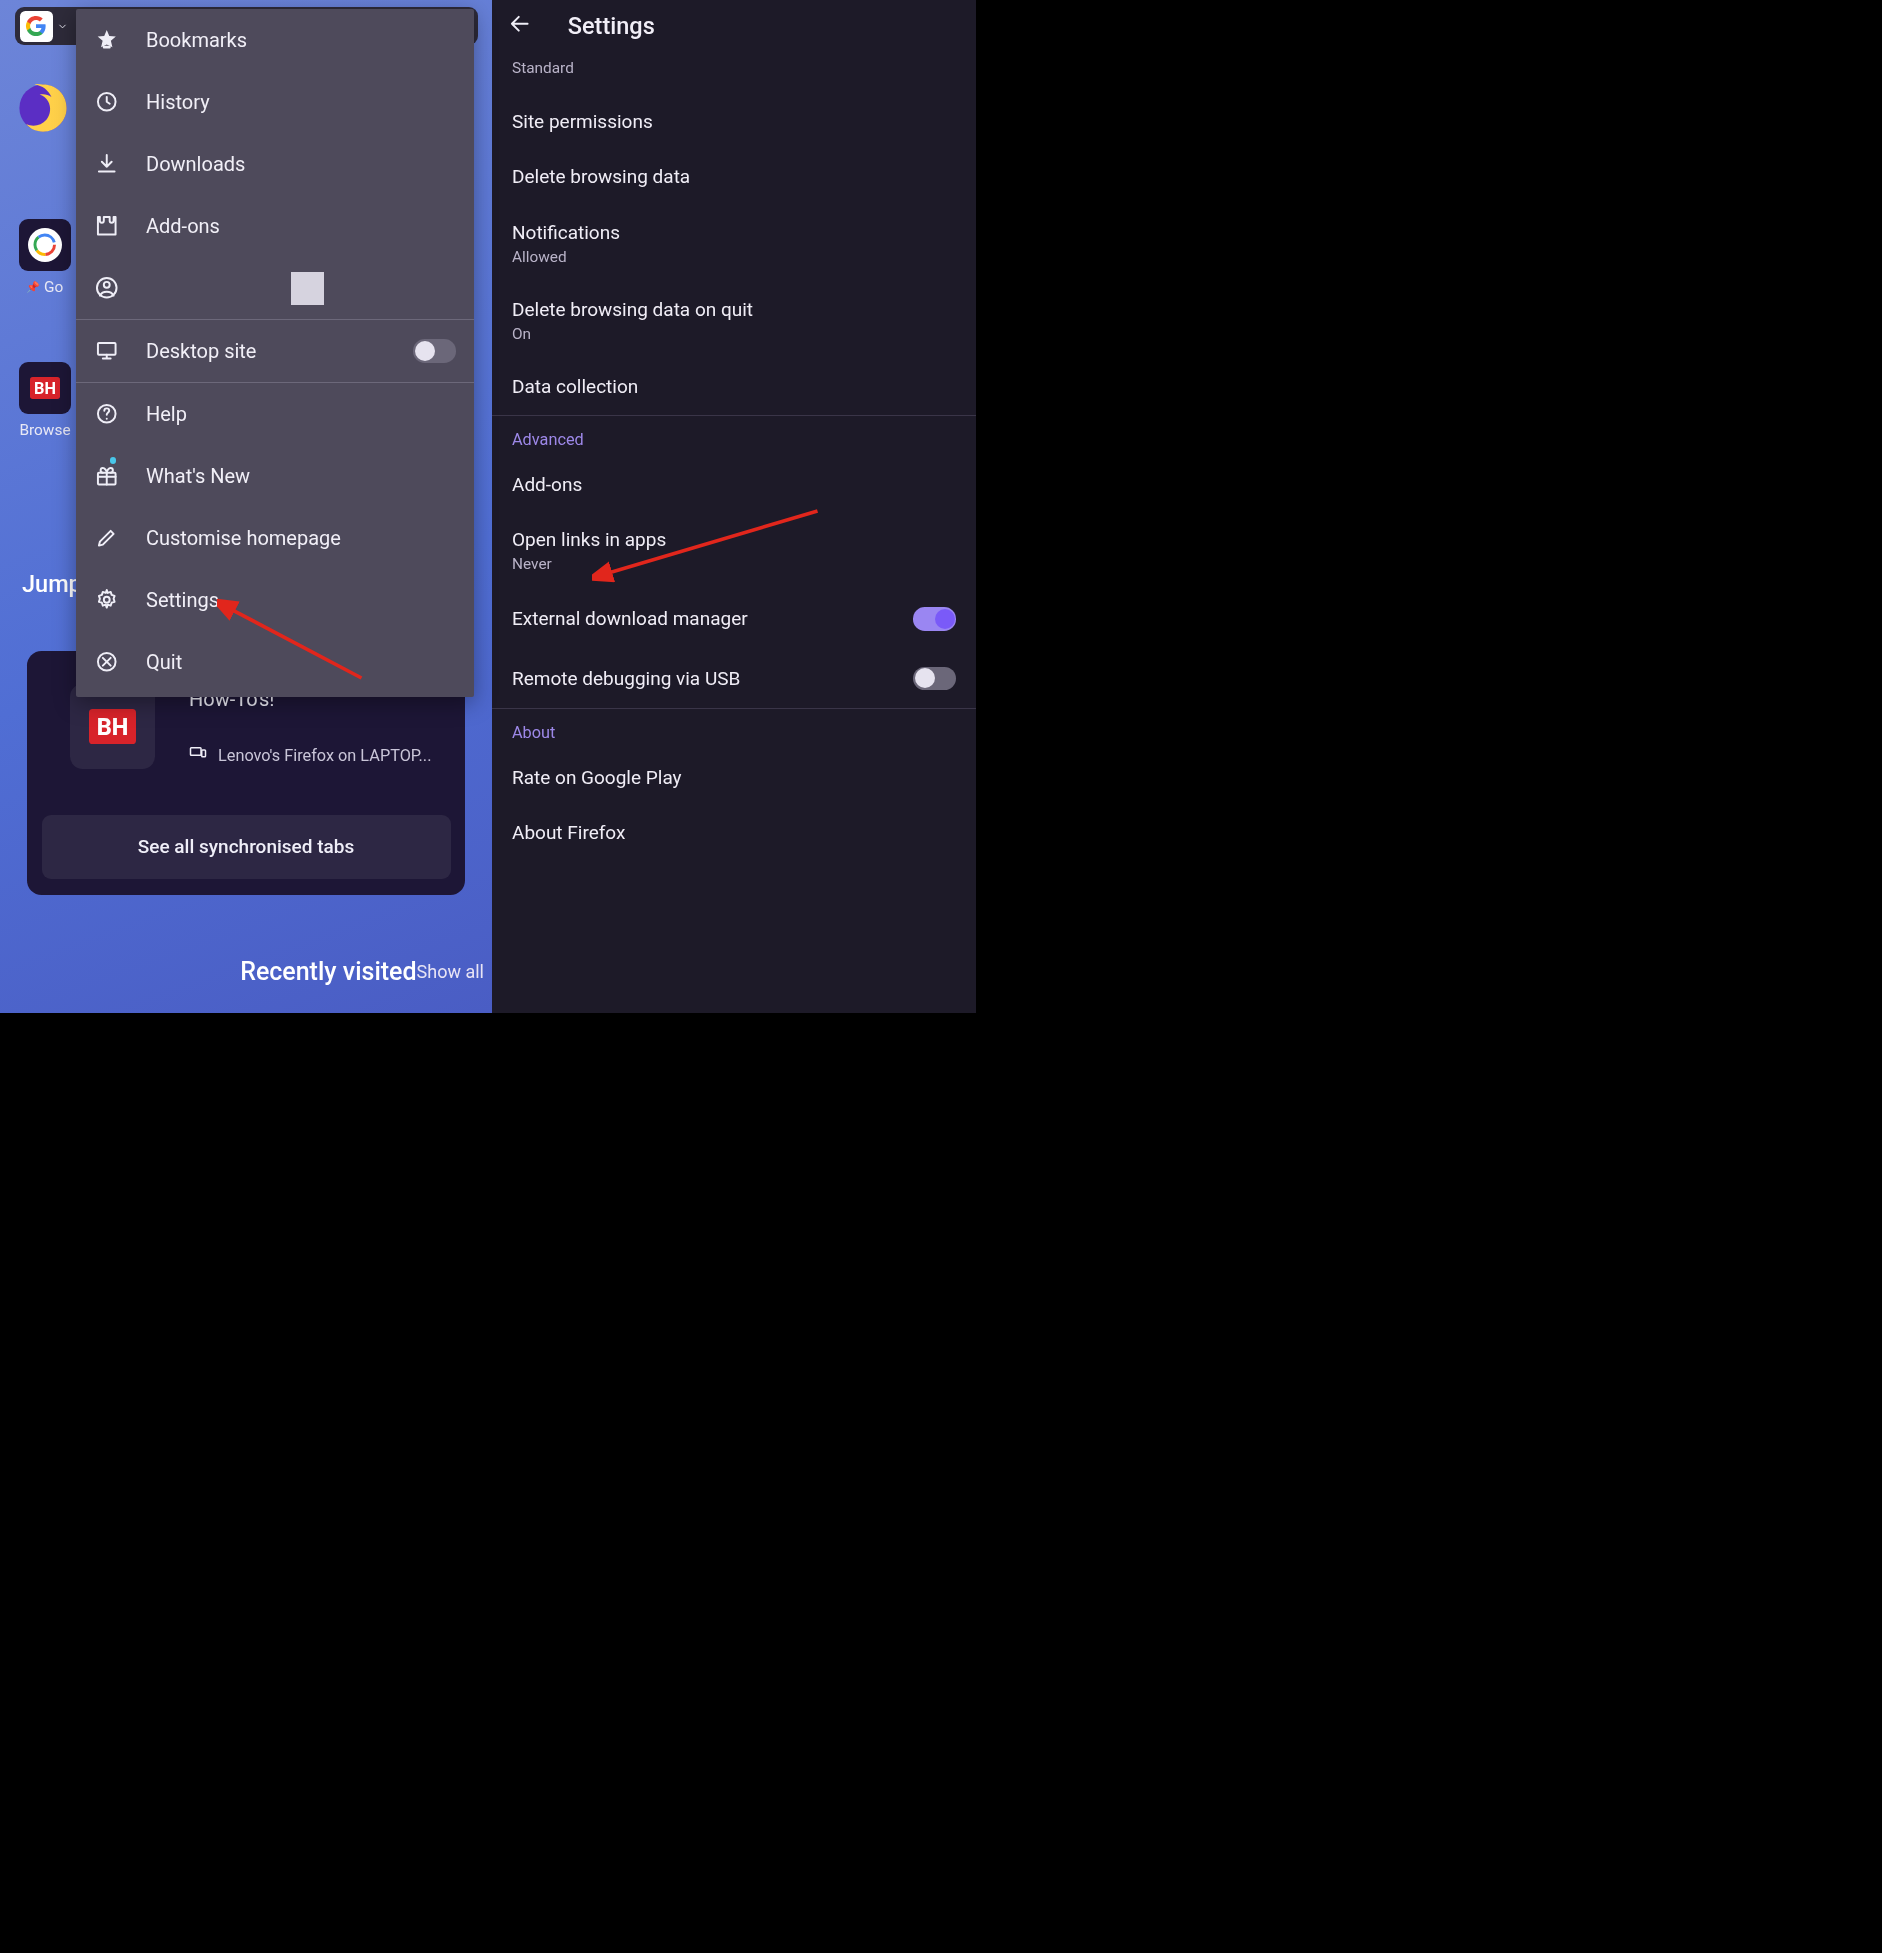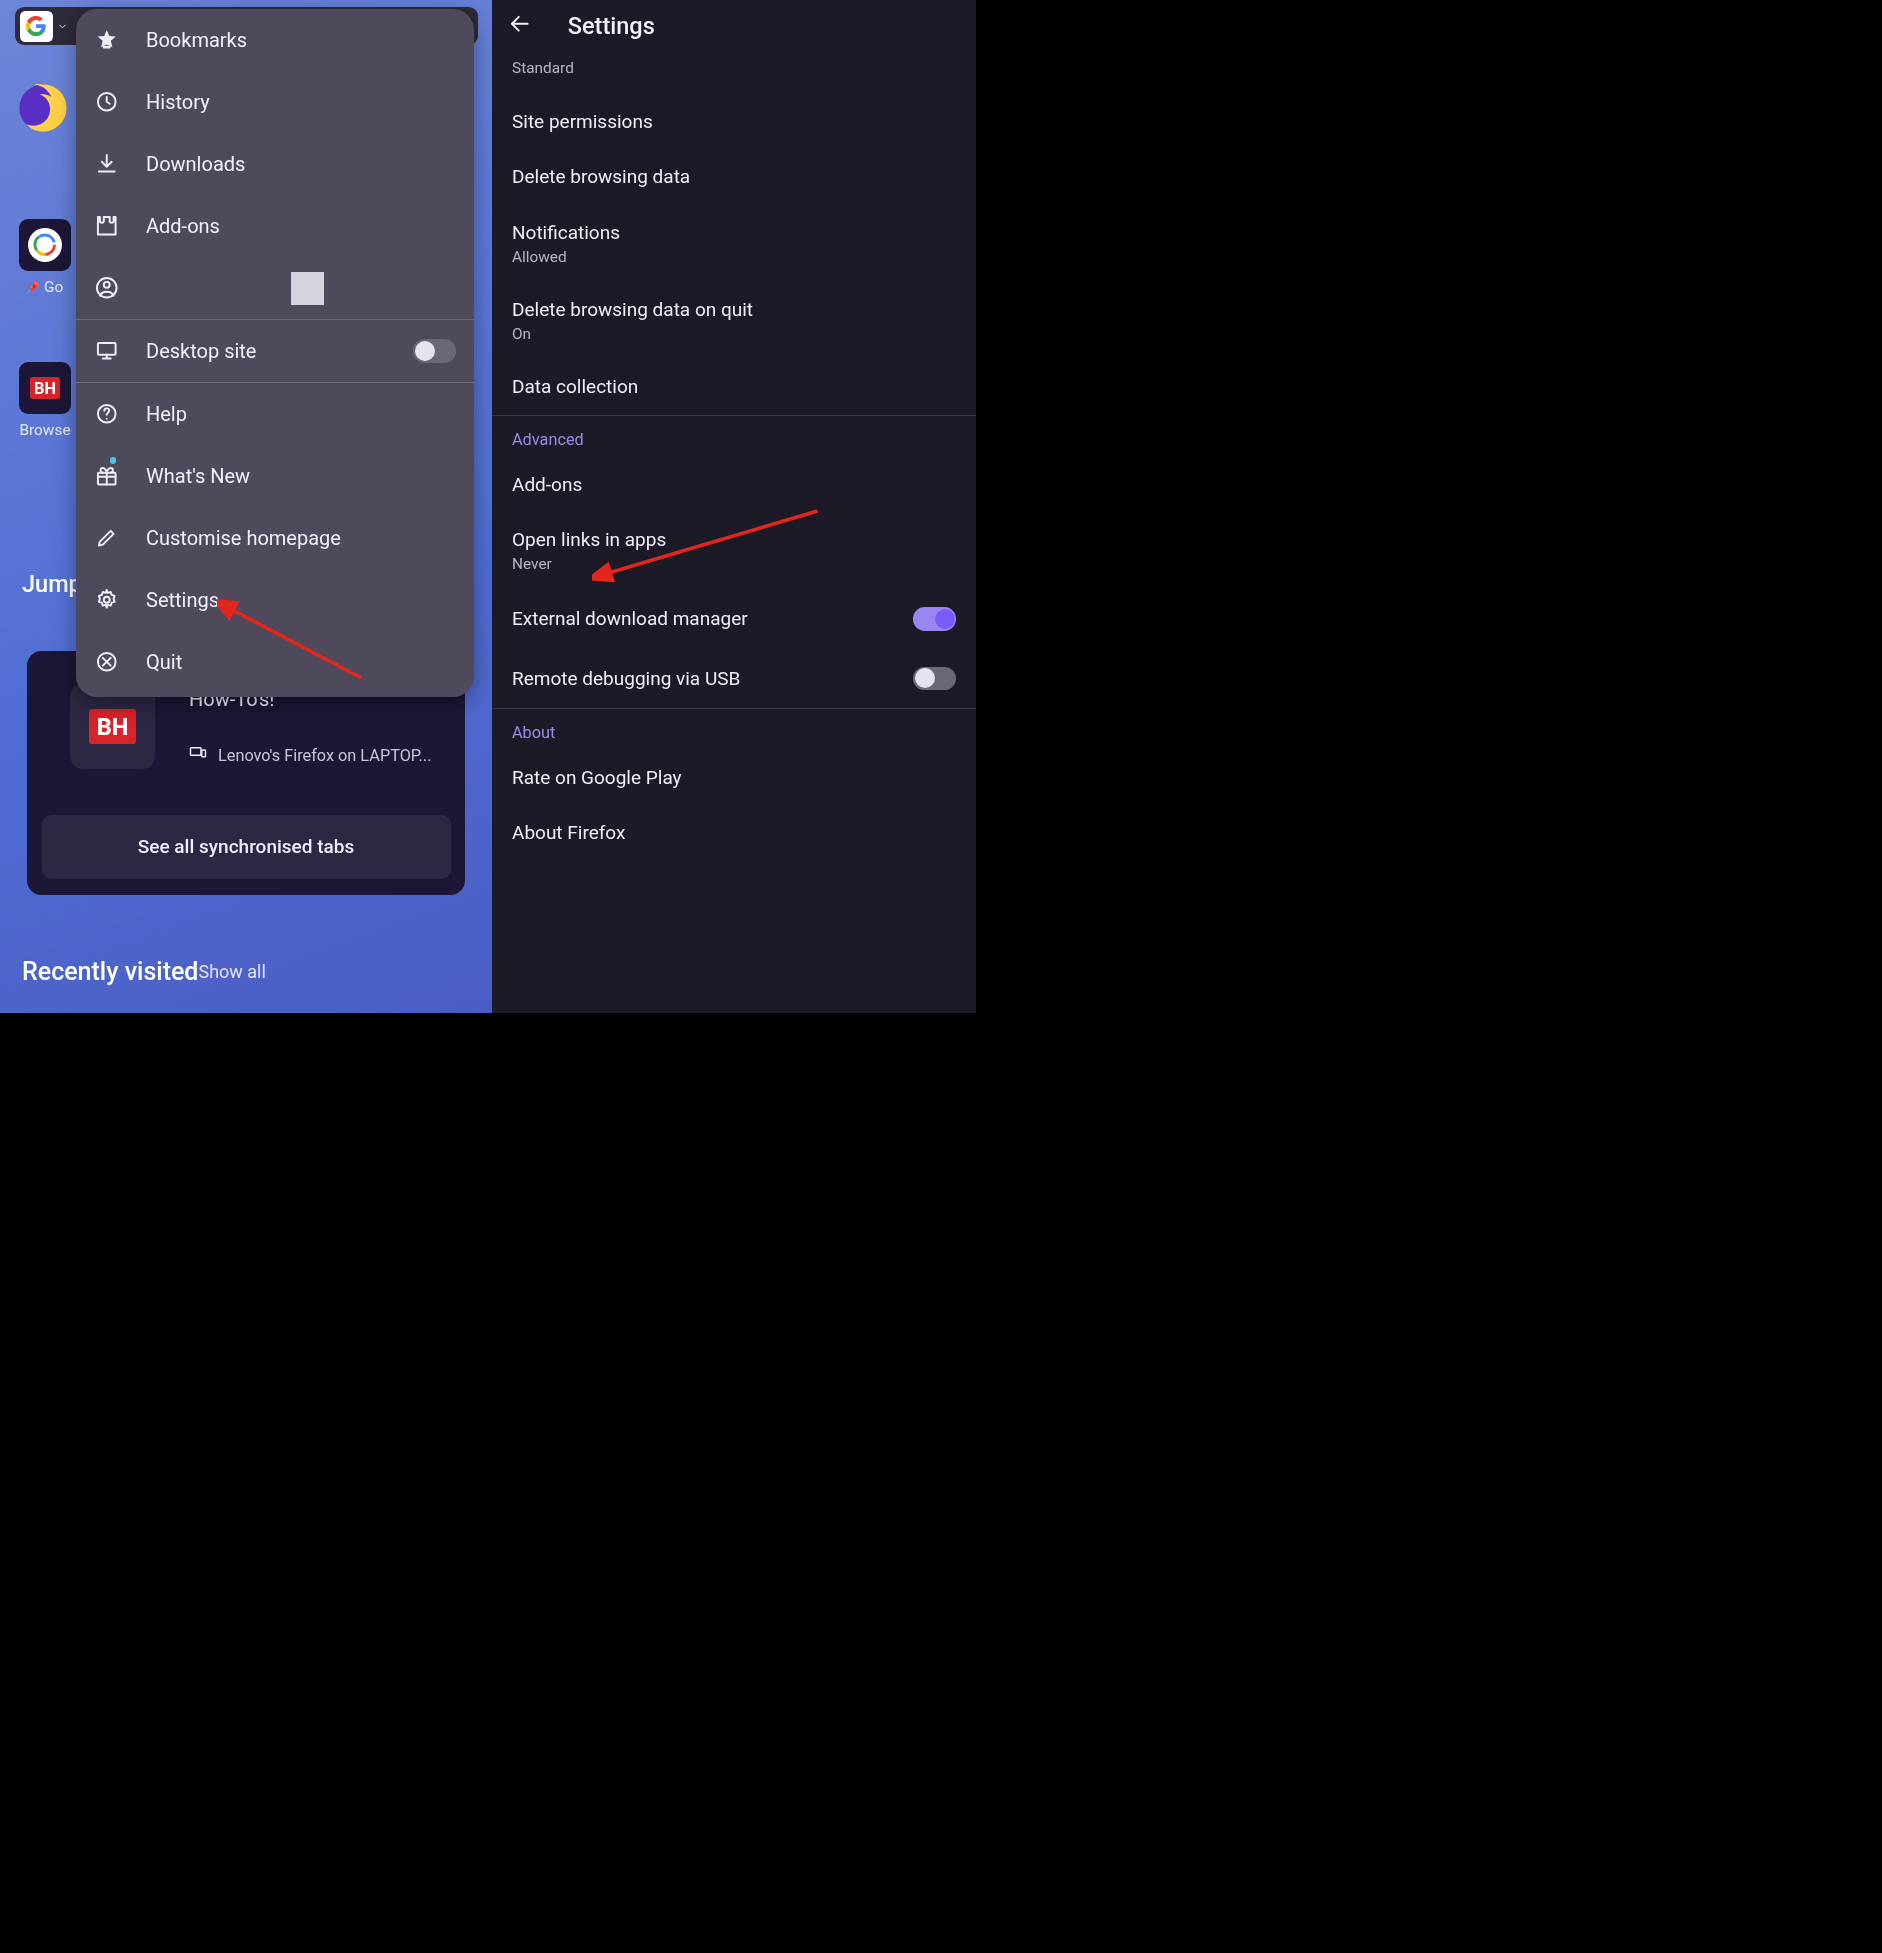--- a/index.html
+++ b/index.html
@@ -129,33 +129,33 @@
     height:64px;
     background:#2d2744;
     border-radius:9px;
     display:flex; align-items:center; justify-content:center;
     color:#efeef8; font-size:19px; font-weight:500;
   }
   .recently-row {
     position:absolute;
     left:22px; right:8px;
     top:957px;
-    display:flex; align-items:center; justify-content:flex-start;
+    display:flex; align-items:center; justify-content:flex-end;
   }
   .recently-title { color:#fff; font-size:25px; font-weight:500; }
   .show-all { color:#e8e4f5; font-size:18px; }
 
   
   .menu {
     position:absolute;
     top:9px; left:76px;
     width:398px;
     height:688px;
     background:#4e4a5b;
-    border-radius:21px;
+    border-radius:2px;
     box-shadow: 0 5.4px 22px rgba(0,0,0,.35);
     z-index: 5;
     display:flex; flex-direction:column;
     overflow:hidden;
   }
   .menu-item {
     height:62px;
     display:flex; align-items:center;
     padding:0 18px;
     gap:27px;

